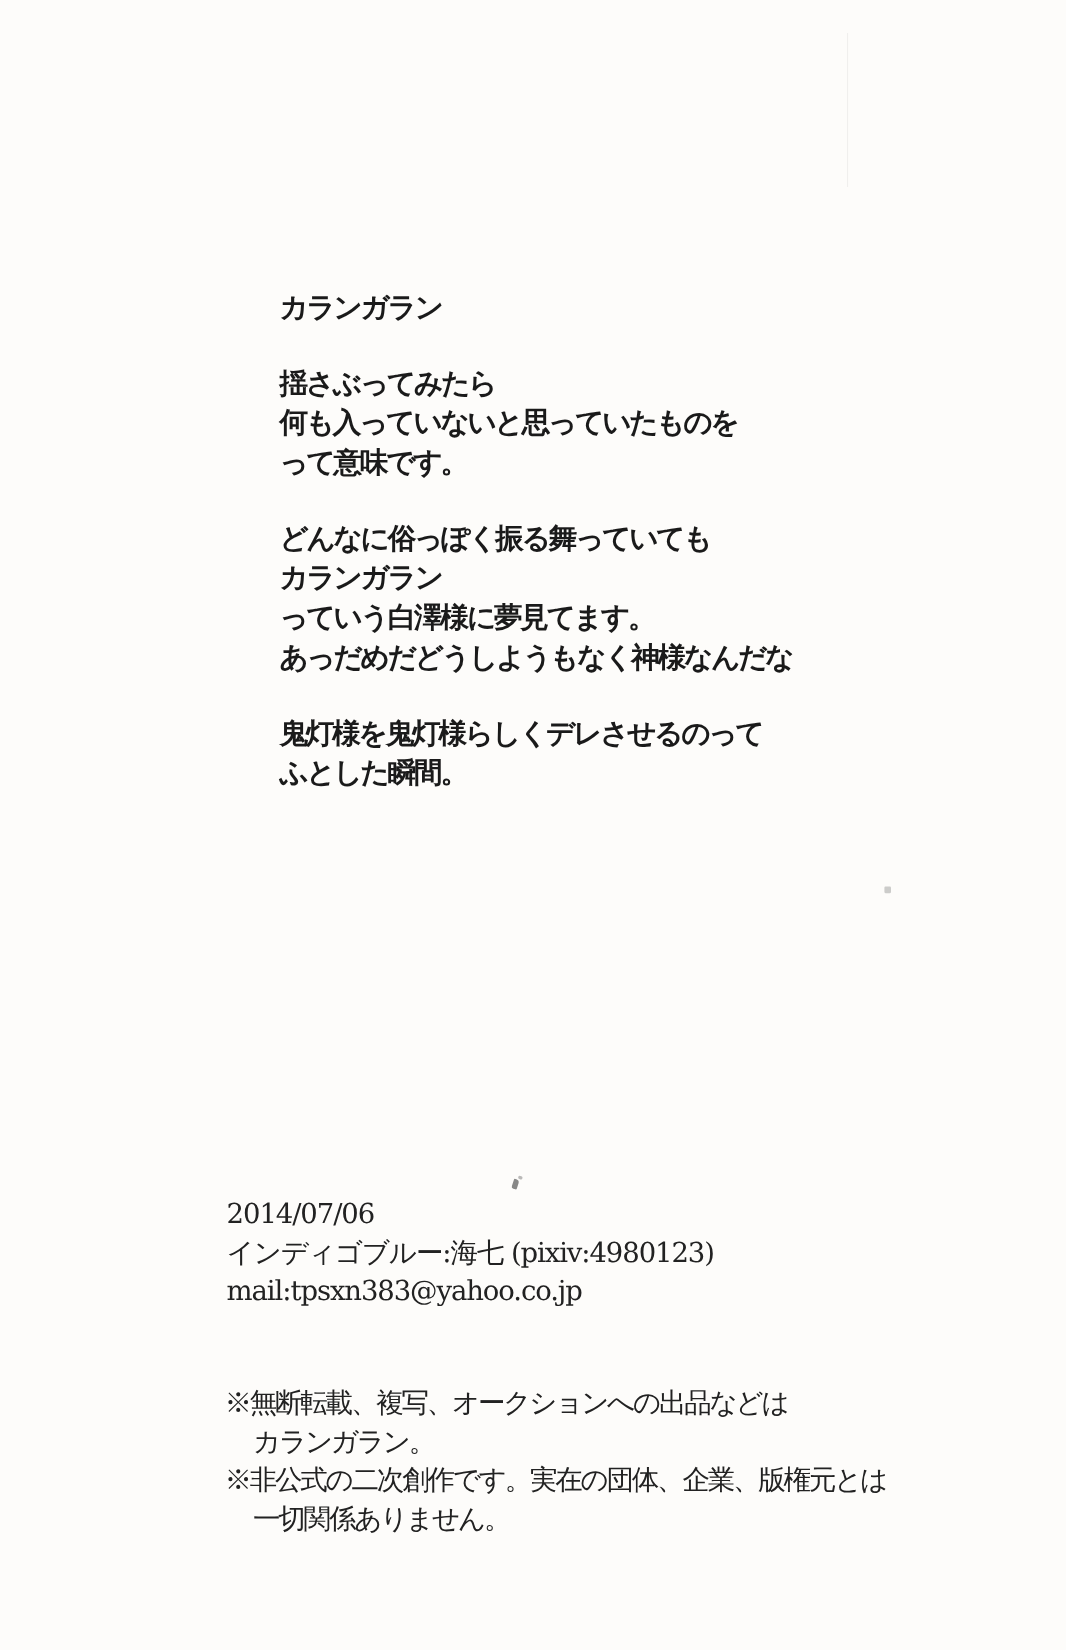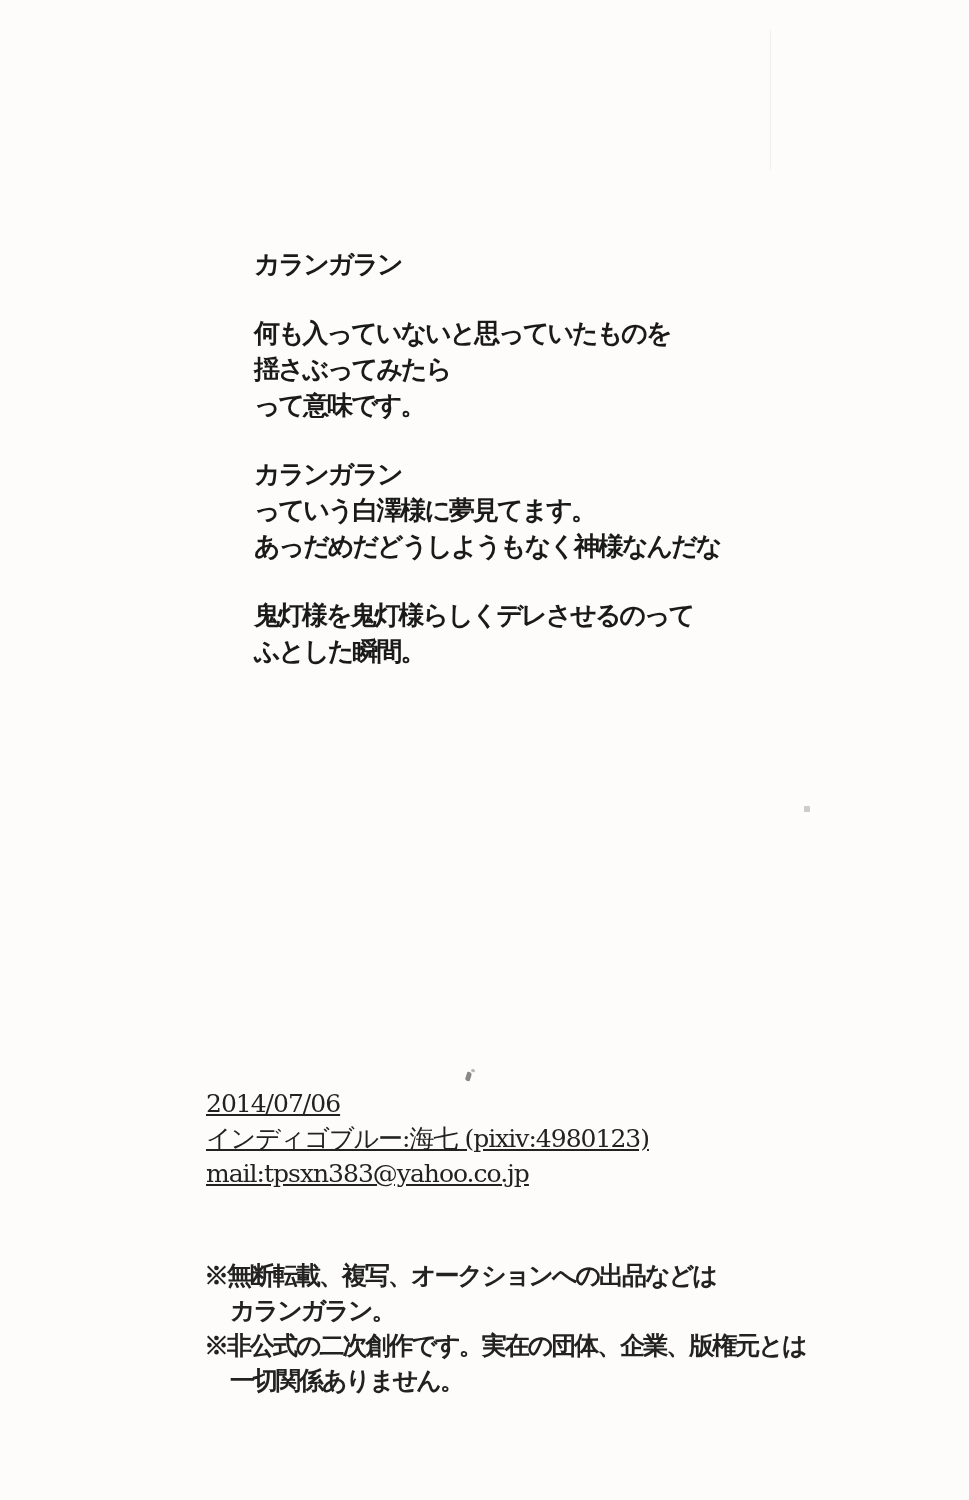--- a/index.html
+++ b/index.html
@@ -21,47 +21,47 @@
     position: absolute;
     left: 254px;
     top: 246px;
     font-size: 26px;
     font-weight: bold;
     line-height: 36px;
     letter-spacing: -2px;
     color: #1a1a1a;
   }
   .afterword .para {
-    margin: 0 0 33px 0;
+    margin: 16px 0 33px 0;
+    font-family: Liberation Serif, serif;
   }
   .afterword .line {
     white-space: nowrap;
   }
   
   .colophon {
     position: absolute;
     left: 206px;
     top: 1086px;
     font-size: 25px;
     font-weight: normal;
     line-height: 35px;
     letter-spacing: -1px;
     color: #222222;
-    text-decoration: underline;
   }
   .colophon .line {
     white-space: nowrap;
   }
   
   .disclaimer {
     position: absolute;
     left: 204px;
     top: 1258px;
     font-size: 25px;
-    font-weight: bold;
+    font-weight: normal;
     line-height: 35px;
     letter-spacing: -2px;
     color: #222222;
   }
   .disclaimer .line {
     white-space: nowrap;
   }
   .disclaimer .line.indent {
     padding-left: 26px;
   }
@@ -109,25 +109,26 @@
 
 <div class="page">
 
   <div class="scratch"></div>
 
   <div class="afterword">
     <div class="para">
       <div class="line">カランガラン</div>
     </div>
     <div class="para">
+      <div class="line">揺さぶってみたら</div>
       <div class="line">何も入っていないと思っていたものを</div>
-      <div class="line">揺さぶってみたら</div>
       <div class="line">って意味です。</div>
     </div>
     <div class="para">
+      <div class="line">どんなに俗っぽく振る舞っていても</div>
       <div class="line">カランガラン</div>
       <div class="line">っていう白澤様に夢見てます。</div>
       <div class="line">あっだめだどうしようもなく神様なんだな</div>
     </div>
     <div class="para">
       <div class="line">鬼灯様を鬼灯様らしくデレさせるのって</div>
       <div class="line">ふとした瞬間。</div>
     </div>
   </div>
 

